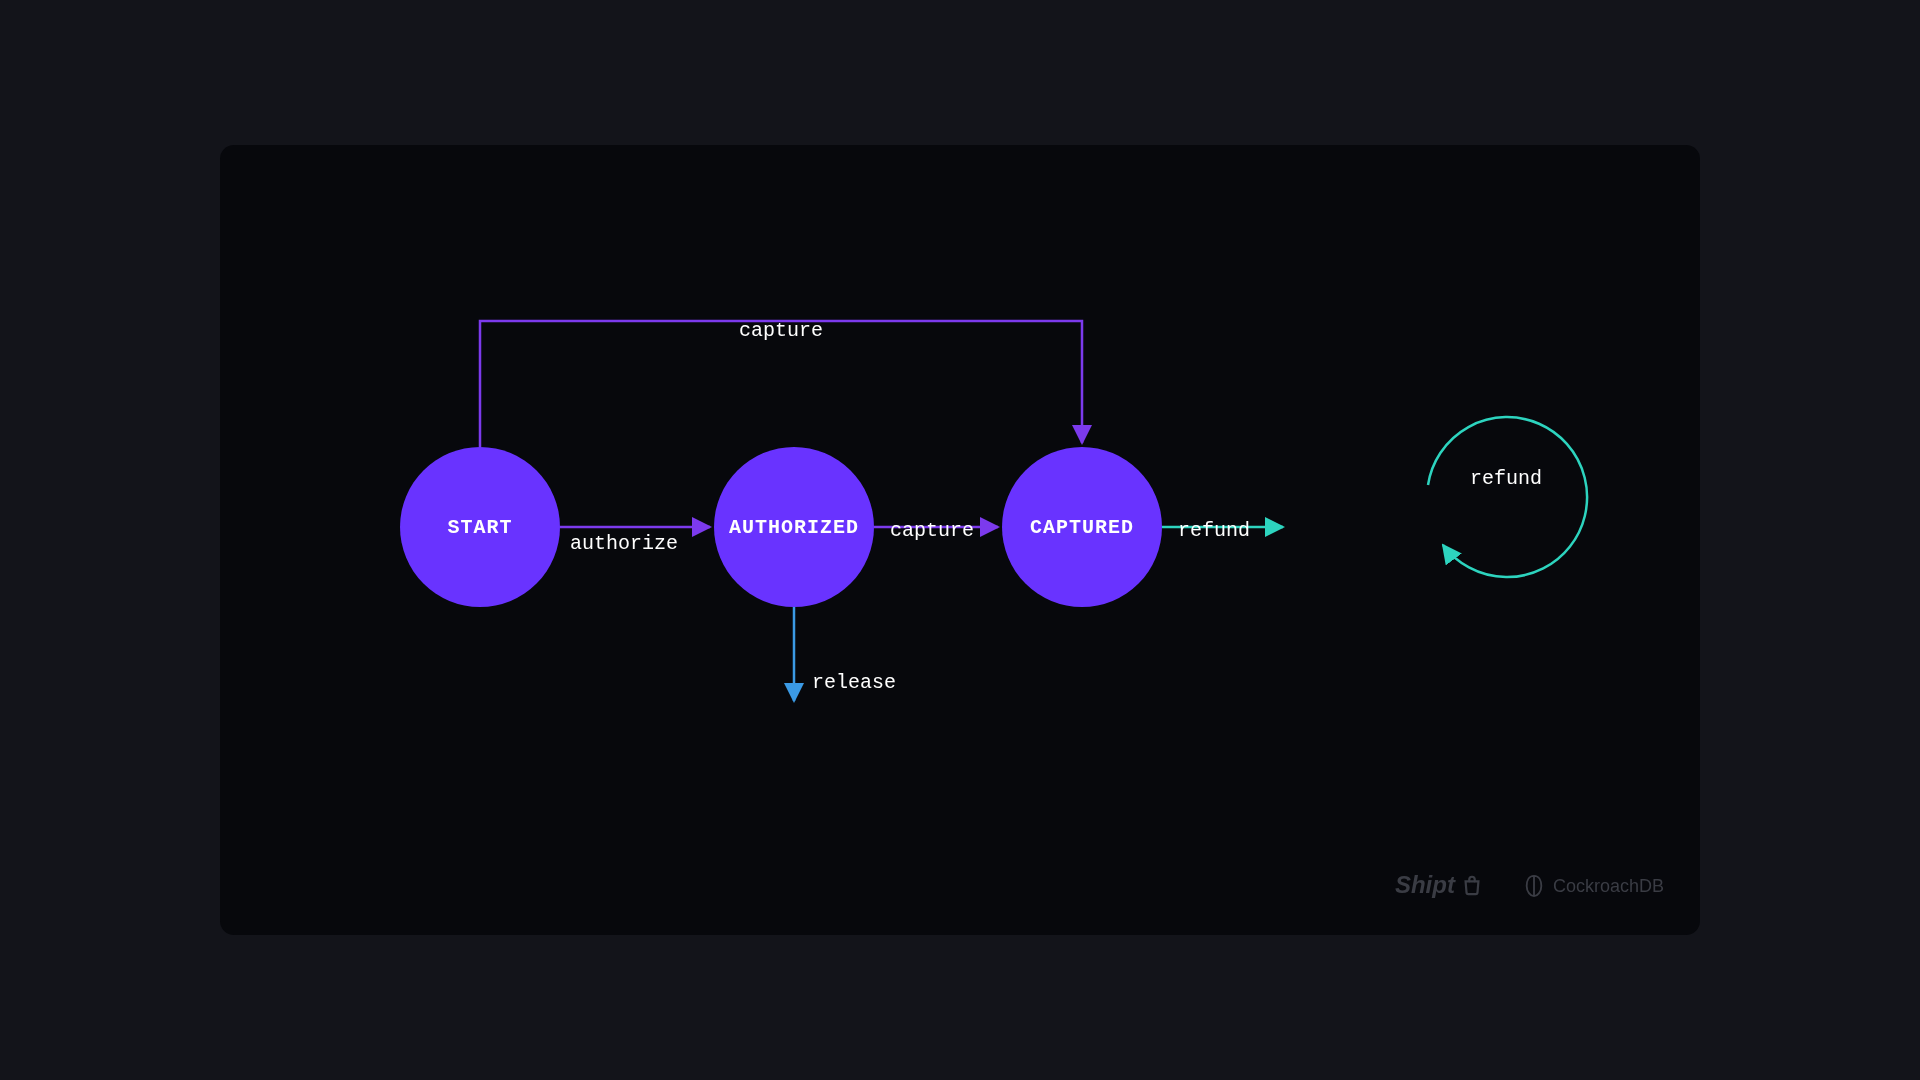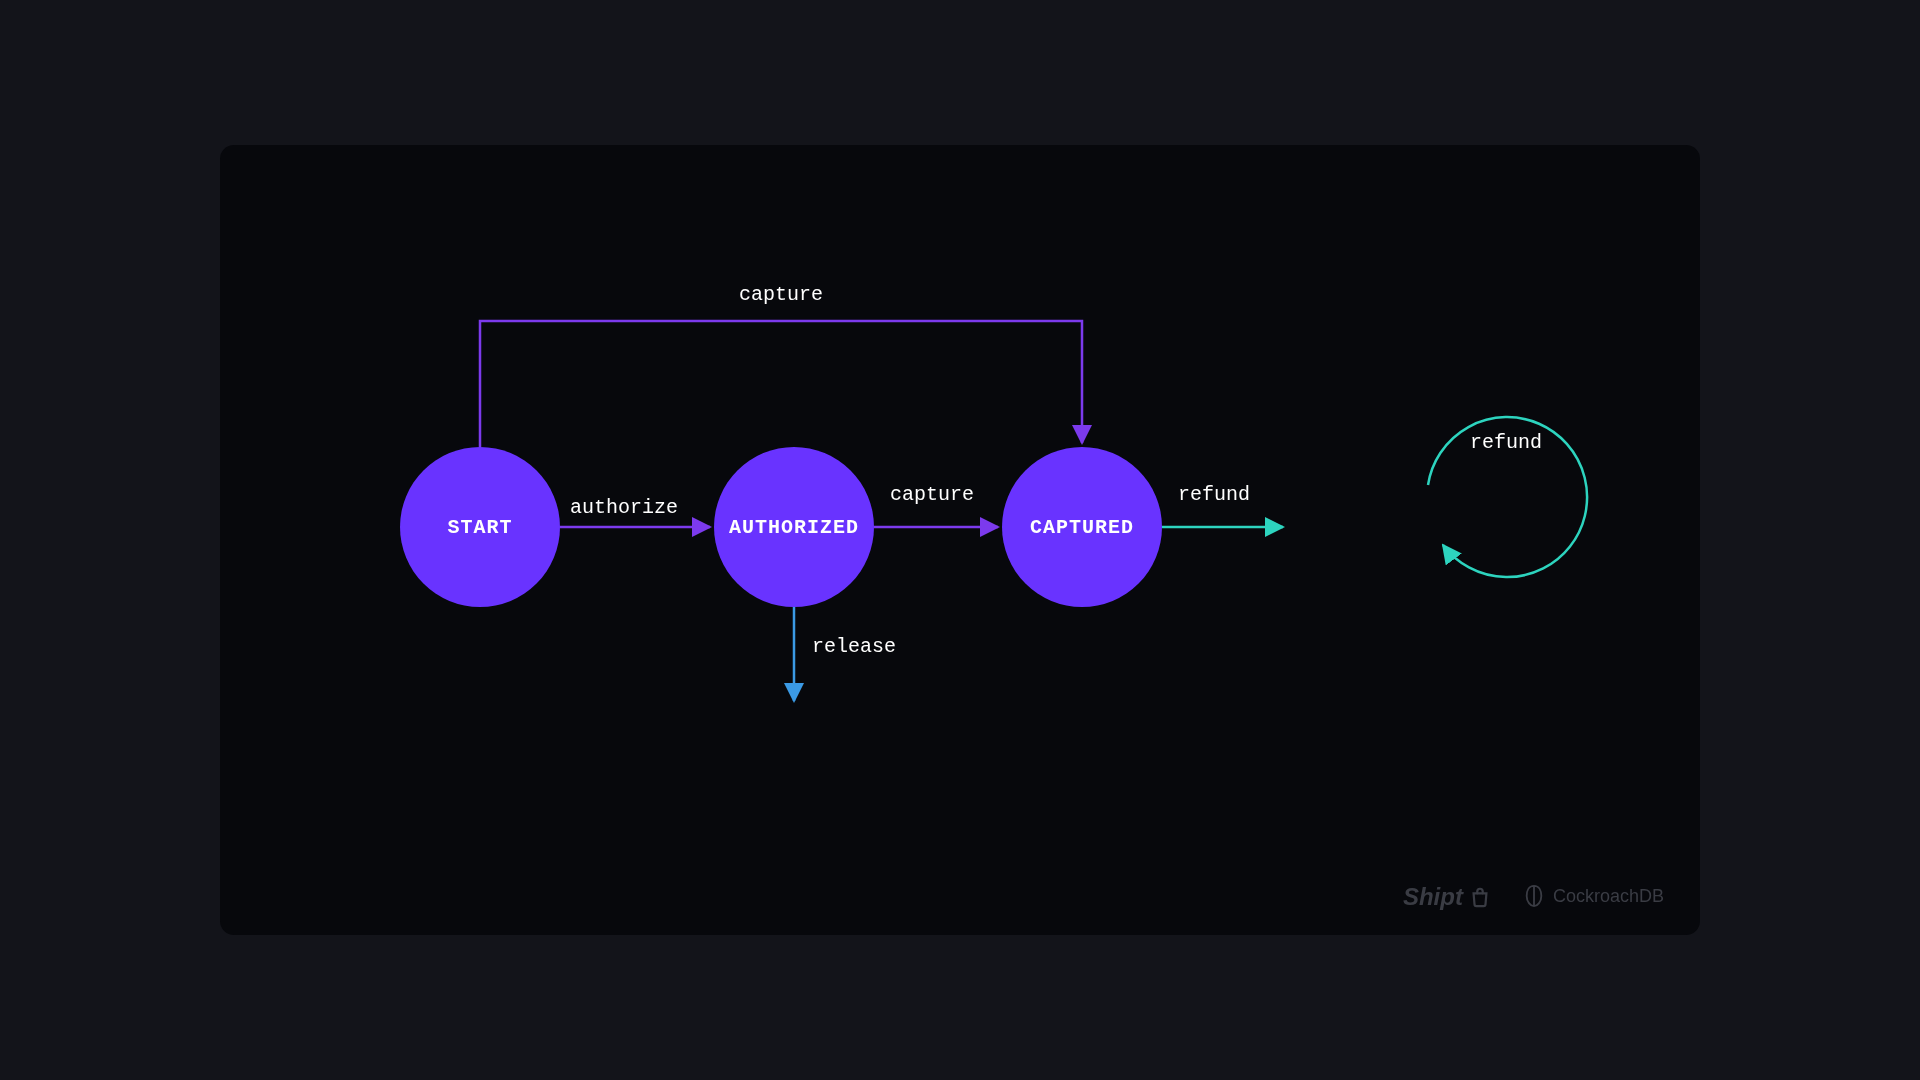--- a/index.html
+++ b/index.html
@@ -37,30 +37,31 @@
     font-size:20px;font-weight:600;letter-spacing:1px;
     user-select:none;
     text-align:right;
   }
   .edge-label{
     position:absolute;
     color:var(--white);
     font-family:var(--mono);
     font-size:20px;font-weight:500;
     user-select:none;
+    margin-top:36px;
   }
   svg.edges{
     position:absolute;inset:0;
     width:100%;height:100%;
     pointer-events:none;
   }
   .logos{
     position:absolute;
-    right:36px;bottom:24px;
-    display:flex;align-items:flex-start;gap:32px;
+    right:36px;bottom:36px;
+    display:flex;align-items:flex-end;gap:40px;
     color:var(--grey);
   }
   .shipt{
     display:flex;align-items:center;gap:6px;
     font-family:-apple-system,BlinkMacSystemFont,"Segoe UI",sans-serif;
     font-weight:700;font-size:24px;font-style:italic;
     color:var(--grey);
   }
   .crdb{
     display:flex;align-items:center;gap:8px;

